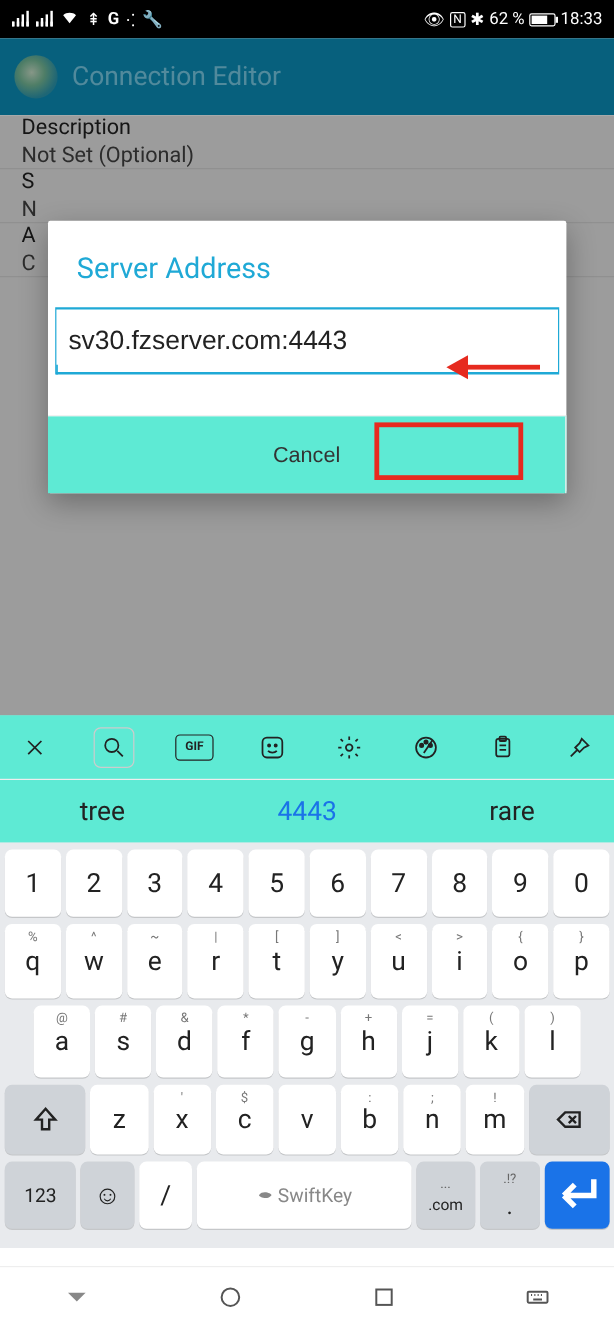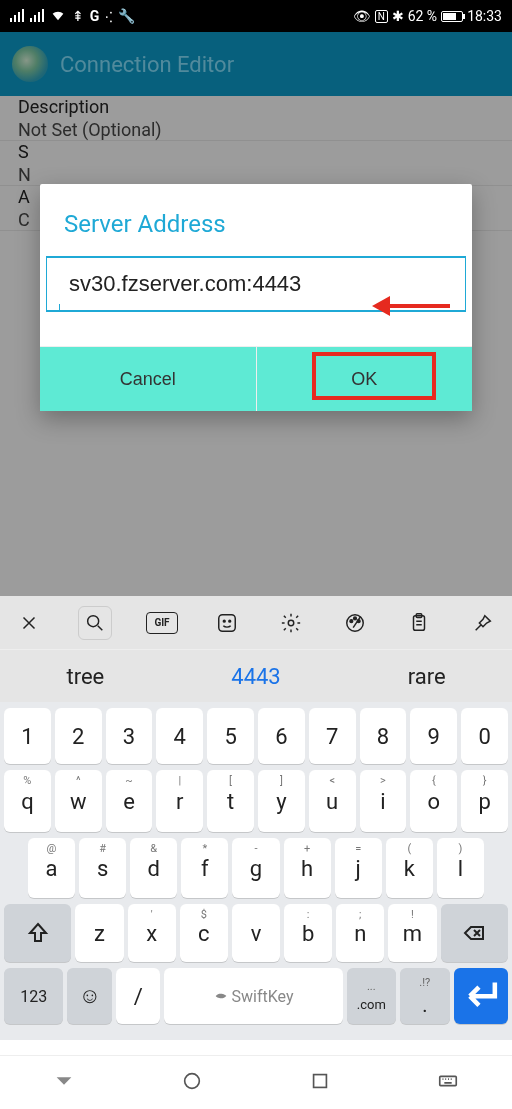--- a/index.html
+++ b/index.html
@@ -31,33 +31,33 @@
   .app-bar-wrap { position:relative; }
   .app-bar-dim { position:absolute; inset:0; background:rgba(0,0,0,0.35); }
   
   .field-group { padding: 0 18px; border-bottom:1px solid #ddd; }
   .field-label { font-size:18px; color:#222; }
   .field-value { font-size:18px; color:#444; margin-top:2px; }
   
   
   .dialog { position:absolute; top:184px; left:40px; right:40px; background:#fff; border-radius:2px; box-shadow:0 8px 24px rgba(0,0,0,0.3); z-index:20; }
   .dialog-title { padding: 26px 24px 18px; font-size:24px; color:#1fa9d6; }
-  .dialog-input-wrap { margin: 0 6px; border-top:2px solid #1fa9d6; border-left:1px solid #1fa9d6; border-right:1px solid #1fa9d6; border-bottom:2px solid #1fa9d6; padding:12px; position:relative; height:56px; display:flex; align-items:center; }
+  .dialog-input-wrap { margin: 0 6px; border-top:2px solid #1fa9d6; border-left:1px solid #1fa9d6; border-right:1px solid #1fa9d6; border-bottom:2px solid #1fa9d6; padding:0; position:relative; height:56px; display:flex; align-items:center; }
   .dialog-input-wrap::before, .dialog-input-wrap::after { content:""; position:absolute; bottom:-2px; width:1px; height:8px; background:#1fa9d6; }
   .dialog-input-wrap input { border:none; outline:none; font-size:22px; padding:0 10px; width:100%; color:#222; background:transparent; }
   .dialog-actions { display:flex; border-top:1px solid #eee; margin-top:34px; }
   .dialog-actions button { flex:1; height:64px; background:#5eead4; border:none; font-size:18px; color:#333; cursor:pointer; }
   .dialog-actions button:first-child { border-right:1px solid #eee; }
   .ok-highlight { position:absolute; right:36px; bottom:11px; width:124px; height:48px; border:4px solid #e62a1f; pointer-events:none; }
   .arrow { position:absolute; top:296px; right:62px; z-index:25; color:#e62a1f; display:flex; align-items:center; }
   .arrow-line { width:60px; height:4px; background:#e62a1f; }
   .arrow-head { width:0; height:0; border-top:10px solid transparent; border-bottom:10px solid transparent; border-right:18px solid #e62a1f; }
   
   
-  .kb-container { position:absolute; left:0; right:0; top:596px; background:#e5e5e5; }
+  .kb-container { position:absolute; left:0; right:0; top:596px; background:#5eead4; }
   .kb-toolbar { height:54px; display:flex; align-items:center; justify-content:space-between; padding:0 14px; border-bottom:1px solid #eee; }
   .kb-tool { width:30px; height:30px; display:flex; align-items:center; justify-content:center; color:#222; }
   .kb-tool svg { width:22px; height:22px; stroke:#222; fill:none; stroke-width:1.6; }
   .kb-tool-search { border:1px solid #ccc; border-radius:6px; width:34px; height:34px; }
   .kb-suggestions { height:52px; display:flex; align-items:center; }
   .kb-suggestions span { flex:1; text-align:center; font-size:22px; color:#222; }
   .kb-suggestions .accent { color:#1a73e8; }
   
   .kb { background:#e8eaed; padding:6px 4px 10px; }
   .kb-row { display:flex; gap:4px; margin-bottom:6px; }
@@ -143,21 +143,20 @@
   <div class="overlay"></div>
 </div>
 
 <div class="dialog">
   <div class="dialog-title">Server Address</div>
   <div class="dialog-input-wrap">
     <input type="text" value="sv30.fzserver.com:4443" style="">
   </div>
   <div class="dialog-actions">
     <button>Cancel</button>
-    <button>OK</button>
   </div>
   <div class="ok-highlight"></div>
 </div>
 <div class="arrow">
   <div class="arrow-head"></div>
     <div class="arrow-line"></div>
 </div>
 
 <div class="kb-container">
   <div class="kb-toolbar">

